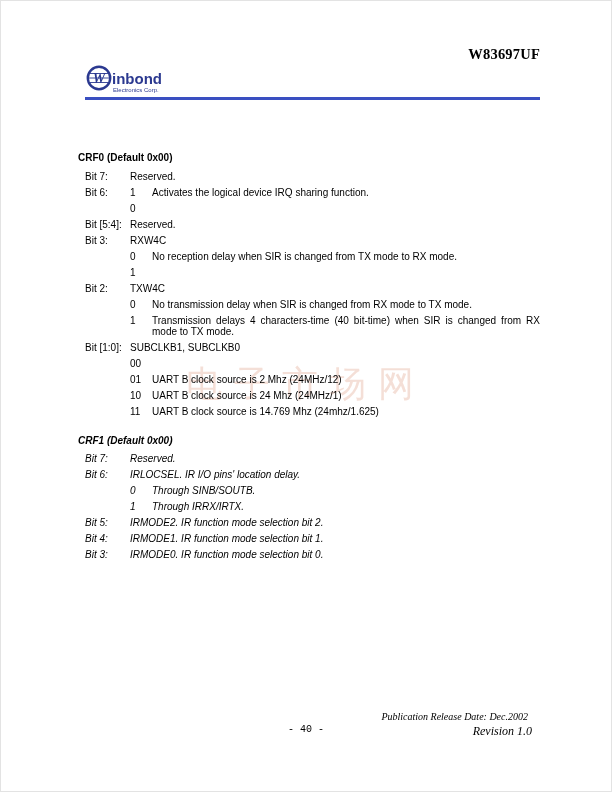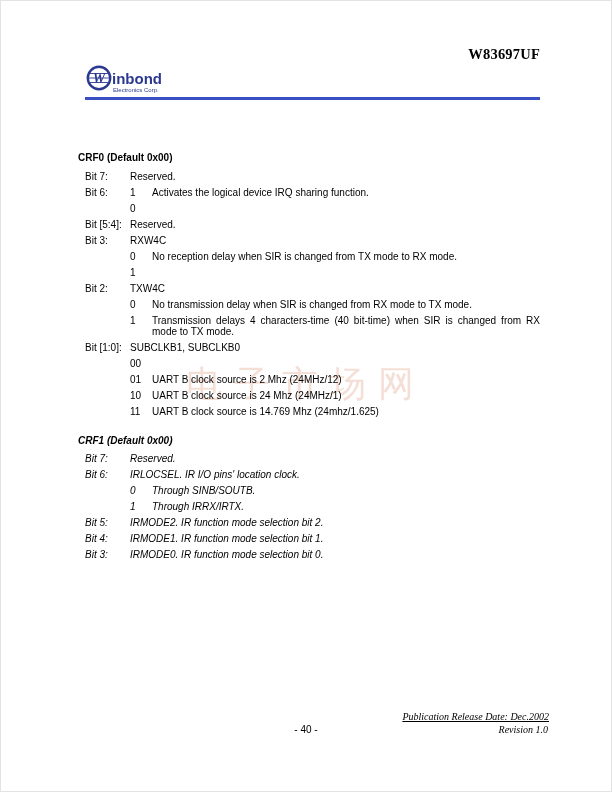--- a/index.html
+++ b/index.html
@@ -51,34 +51,34 @@
     margin-left:-7px; margin-bottom:7px;
   }
   .row { display:flex; align-items:flex-start; margin-bottom:4.5px; }
   .bit-label { flex:0 0 45px; white-space:nowrap; }
   .bit-code  { flex:0 0 22px; }
   .bit-text  { flex:1 1 auto; }
   .bit-text.justify { text-align:justify; }
 
   
   .footer-release {
-    position:absolute; top:711px; right:63px;
+    position:absolute; top:711px; right:84px;
     font-family:"Liberation Serif", serif;
-    font-style:italic; font-size:10px;text-decoration:underline;
+    font-style:italic; font-size:10px;
   }
   .page-number {
     position:absolute; top:724px; left:0; right:0;
     text-align:center;
-    font-family:Liberation Sans, sans-serif;
+    font-family:Liberation Mono, monospace;
     font-size:10px;
   }
   .revision {
-    position:absolute; top:724px; right:64px;
+    position:absolute; top:724px; right:80px;
     font-family:"Liberation Serif", serif;
-    font-style:italic; font-size:10px;margin-left:8px;
+    font-style:italic; font-size:12px;margin-left:8px;
   }
 </style>
 </head>
 <body>
 
 <div class="page">
 
   <div class="doc-number">W83697UF</div>
 
   <div class="logo">
@@ -195,21 +195,21 @@
     <div class="rows">
   <div class="row">
     <span class="bit-label">Bit 7:</span>
 
     <span class="bit-text">Reserved.</span>
   </div>
 
   <div class="row">
     <span class="bit-label">Bit 6:</span>
 
-    <span class="bit-text">IRLOCSEL. IR I/O pins' location clock.</span>
+    <span class="bit-text">IRLOCSEL. IR I/O pins' location delay.</span>
   </div>
 
   <div class="row">
     <span class="bit-label"></span>
     <span class="bit-code">0</span>
     <span class="bit-text">Through SINB/SOUTB.</span>
   </div>
 
   <div class="row">
     <span class="bit-label"></span>

